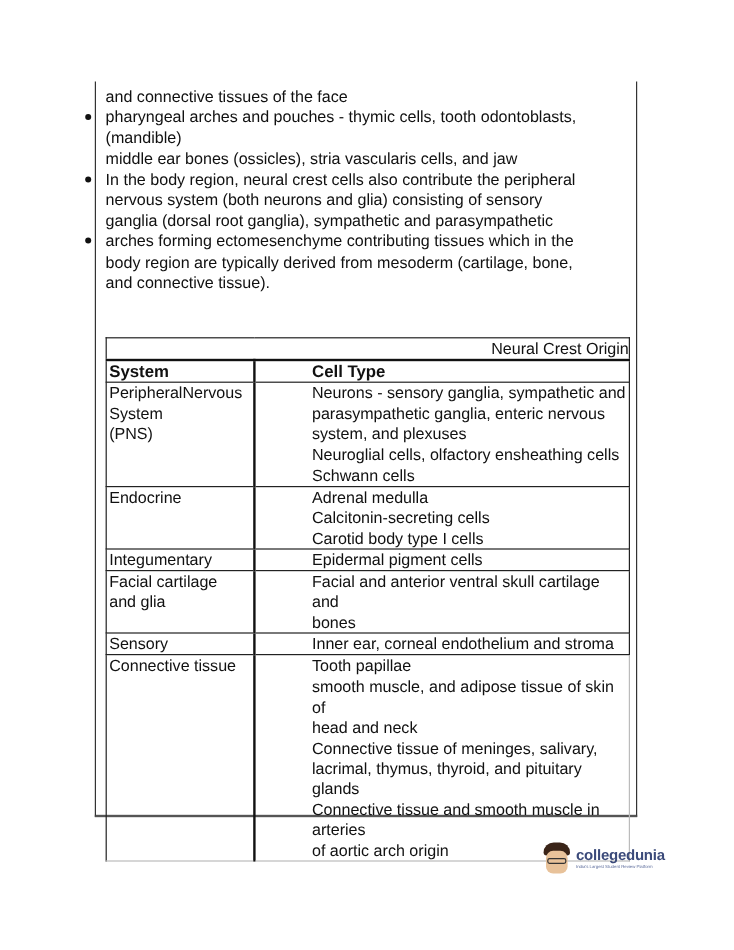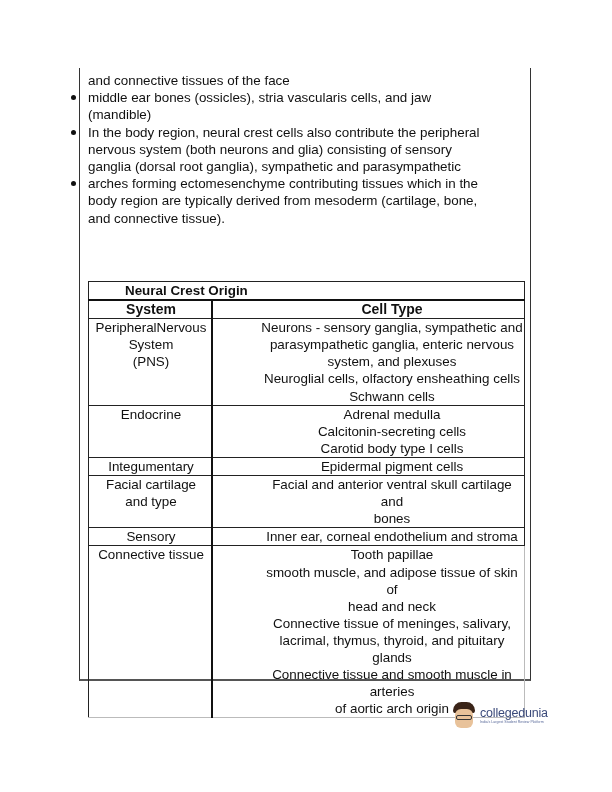--- a/index.html
+++ b/index.html
@@ -9,54 +9,55 @@
              border-left: 1.5px solid #333; border-right: 1.5px solid #333;
              border-bottom: 2px solid #555; box-sizing: border-box; }
     .content { position: absolute; left: 88px; top: 72px; width: 440px;
                font-size: 13.4px; line-height: 17.2px; }
     .content p { margin: 0; }
     .bullet-item { position: relative; }
     .bullet { position: absolute; left: -17px; top: 6px; width: 5px; height: 5px;
               border-radius: 50%; background: #111; }
     table.nc { position: absolute; left: 88px; top: 281px; width: 437px;
                border-collapse: collapse; font-size: 13.4px; line-height: 17.1px; }
-    table.nc td, table.nc th { padding: 0 0 0 2px; vertical-align: top; text-align: center; }
-    table.nc .title-cell { text-align: left; font-weight: bold; border: 1px solid #222;
+    table.nc td, table.nc th { padding: 0 0 0 2px; vertical-align: top; text-align: left; }
+    table.nc .title-cell { text-align: right; font-weight: normal; border: 1px solid #222;
                            border-bottom: 2px solid #111; height: 17px; padding-left: 36px; }
     table.nc th { font-weight: bold; font-size: 14px; border-bottom: 1px solid #222; }
     table.nc .col1 { width: 120px; border-left: 1px solid #222; border-right: 2px solid #111; }
     table.nc .col2 { border-right: 1px solid #222; padding-left: 47px; }
     table.nc tr.row td { border-bottom: 1.5px solid #222; }
     table.nc tr.row.last td { border-bottom: 1px solid #bbb; }
     table.nc tr.row.last td.col2 { border-right-color: #bbb; }
     .line { display: block; }
     .logo { position: absolute; left: 451px; top: 702px; display: flex; align-items: center; }
     .logo-face { width: 26px; height: 28px; position: relative; }
     .logo-hair { position: absolute; left: 2px; top: 0; width: 22px; height: 11px;
                  background: #3a2418; border-radius: 10px 10px 3px 3px; }
     .logo-head { position: absolute; left: 4px; top: 7px; width: 18px; height: 19px;
                  background: #e8c29a; border-radius: 6px; }
     .logo-glasses { position: absolute; left: 5px; top: 13px; width: 16px; height: 5px;
                     border: 1.5px solid #333; border-radius: 2px; box-sizing: border-box; }
     .logo-text { margin-left: 3px; }
-    .logo-name { font-size: 12.5px; font-weight: normal; color: #3b4a7a; line-height: 13px; letter-spacing: -0.2px; }
+    .logo-name { font-size: 12.5px; font-weight: bold; color: #3b4a7a; line-height: 13px; letter-spacing: -0.2px; }
     .logo-tag { font-size: 3.6px; color: #5a6a9a; line-height: 5px; }
   </style>
 </head>
 <body>
 
 <div class="frame"></div>
 
 <div class="content">
   <p>and connective tissues of the face</p>
 
   <div class="bullet-item">
     <span class="bullet"></span>
+    <span class="line">pharyngeal arches and pouches - thymic cells, tooth odontoblasts,</span>
+    <span class="line">(mandible)</span>
     <span class="line">middle ear bones (ossicles), stria vascularis cells, and jaw</span>
-    <span class="line">(mandible)</span>
   </div>
 
   <div class="bullet-item">
     <span class="bullet"></span>
     <span class="line">In the body region, neural crest cells also contribute the peripheral</span>
     <span class="line">nervous system (both neurons and glia) consisting of sensory</span>
     <span class="line">ganglia (dorsal root ganglia), sympathetic and parasympathetic</span>
   </div>
 
   <div class="bullet-item">
@@ -108,21 +109,21 @@
       <span class="line">Integumentary</span>
     </td>
     <td class="col2">
       <span class="line">Epidermal pigment cells</span>
     </td>
   </tr>
 
   <tr class="row">
     <td class="col1">
       <span class="line">Facial cartilage</span>
-      <span class="line">and type</span>
+      <span class="line">and glia</span>
     </td>
     <td class="col2">
       <span class="line">Facial and anterior ventral skull cartilage and</span>
       <span class="line">bones</span>
     </td>
   </tr>
 
   <tr class="row">
     <td class="col1">
       <span class="line">Sensory</span>

